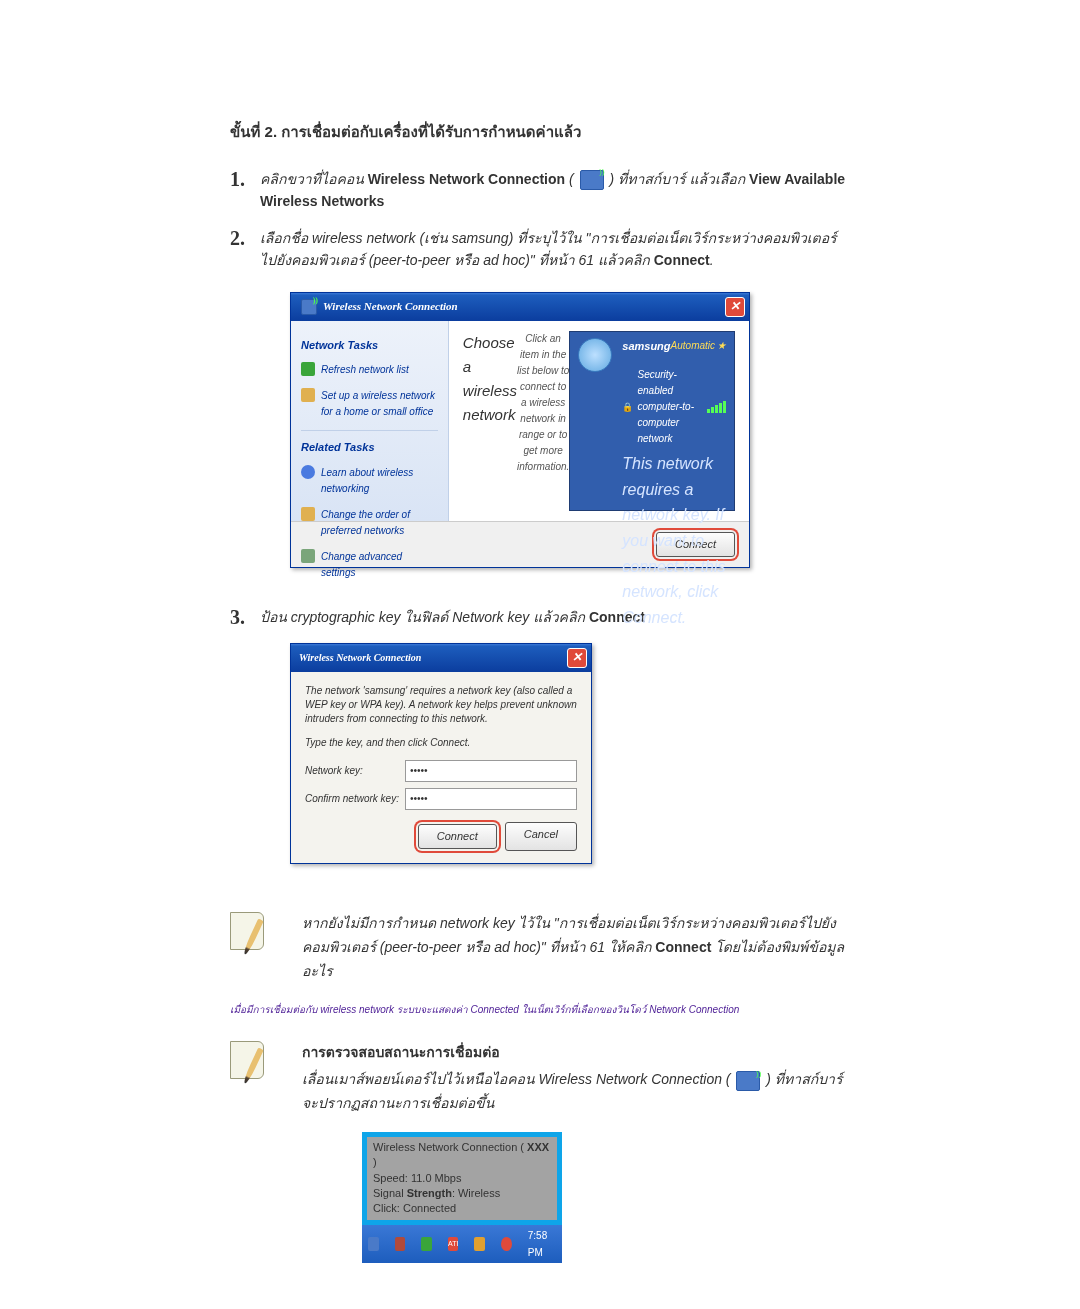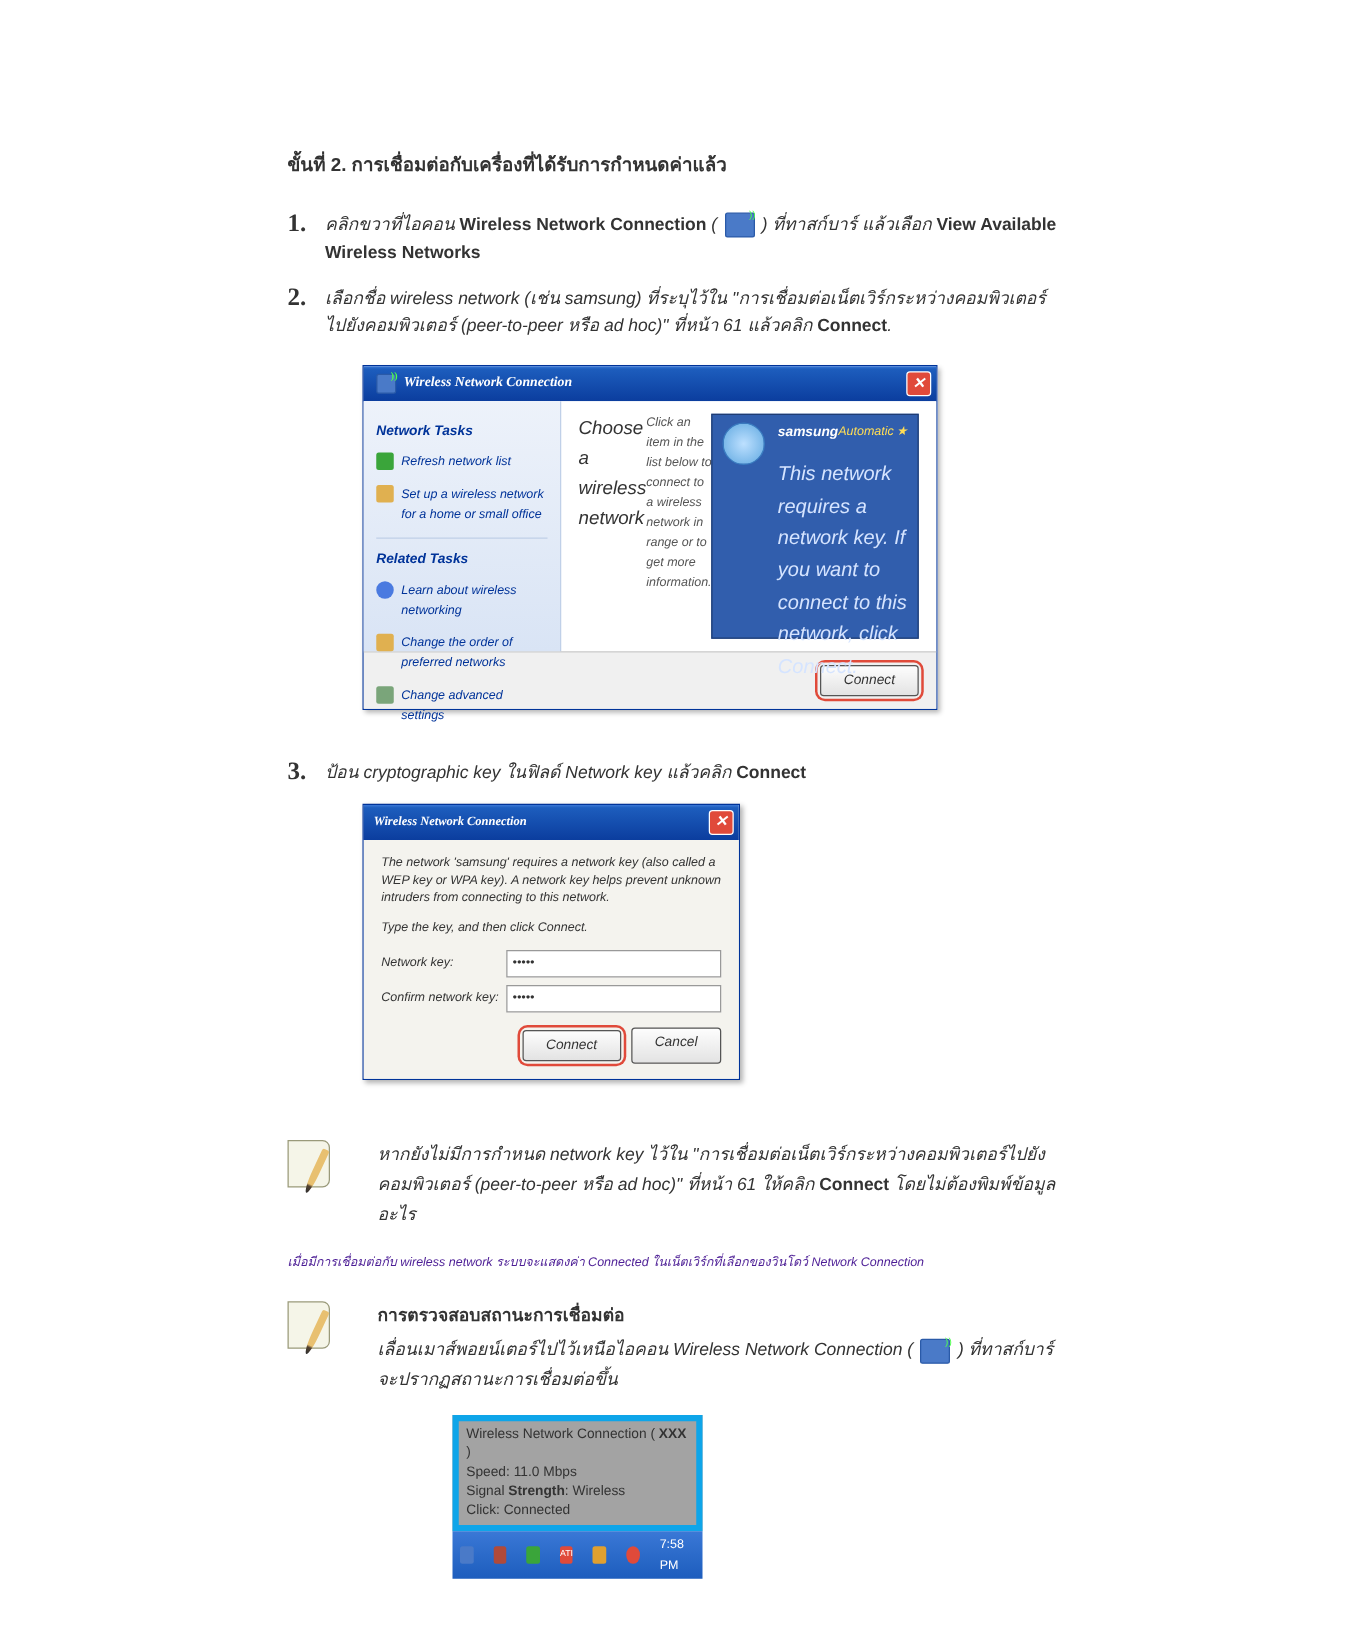--- a/index.html
+++ b/index.html
@@ -151,20 +151,21 @@
   .main-heading {
     font-family: "Franklin Gothic Medium", Arial;
     font-size: 15px;
     color: #333;
     margin-bottom: 6px;
   }
   .main-sub {
     font-size: 10px;
     color: #555;
     margin-bottom: 10px;
+    text-align: center;
   }
   .network-item {
     background: #315ead;
     border: 1px solid #1f3c73;
     padding: 6px 8px;
     color: #fff;
     display: flex;
     align-items: flex-start;
     gap: 10px;
     position: relative;
@@ -427,20 +428,30 @@
               <div class="main-sub">Click an item in the list below to connect to a wireless network in range or to get more information.</div>
               <div class="network-item">
                 <div class="net-icon"></div>
                 <div class="net-info">
                   <div class="net-top">
                     <span class="net-name">samsung</span>
                     <span style="display:flex;align-items:center;gap:6px;">
                       <span class="net-auto">Automatic</span>
                     </span>
                   </div>
+                  <div style="display:flex;justify-content:space-between;align-items:center;">
+                    <span class="net-security">Security-enabled computer-to-computer network</span>
+                    <span class="sig-bars">
+                      <span style="height:4px"></span>
+                        <span style="height:6px"></span>
+                        <span style="height:8px"></span>
+                        <span style="height:10px"></span>
+                        <span style="height:12px"></span>
+                    </span>
+                  </div>
                   <div class="net-desc">This network requires a network key. If you want to connect to this network, click Connect.</div>
                 </div>
               </div>
             </div>
           </div>
           <div class="win-footer">
             <span class="connect-highlight">
               <span class="xp-button">Connect</span>
             </span>
           </div>

